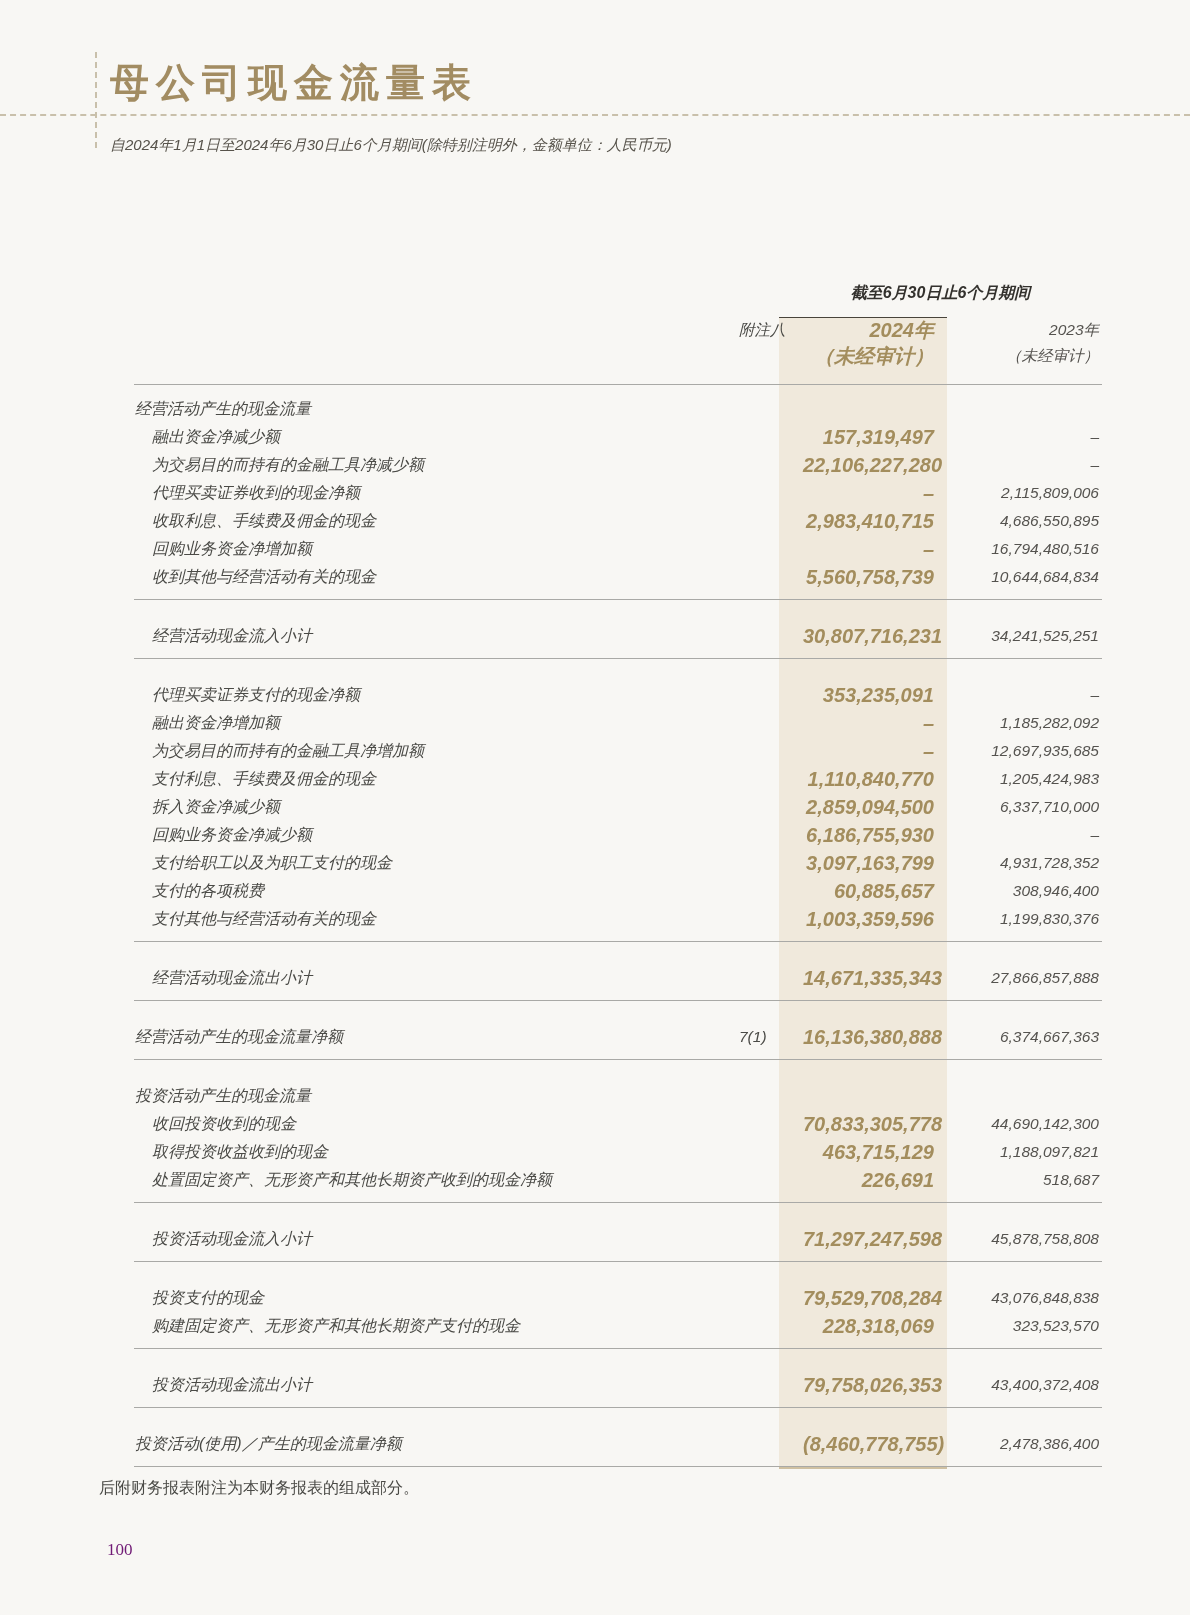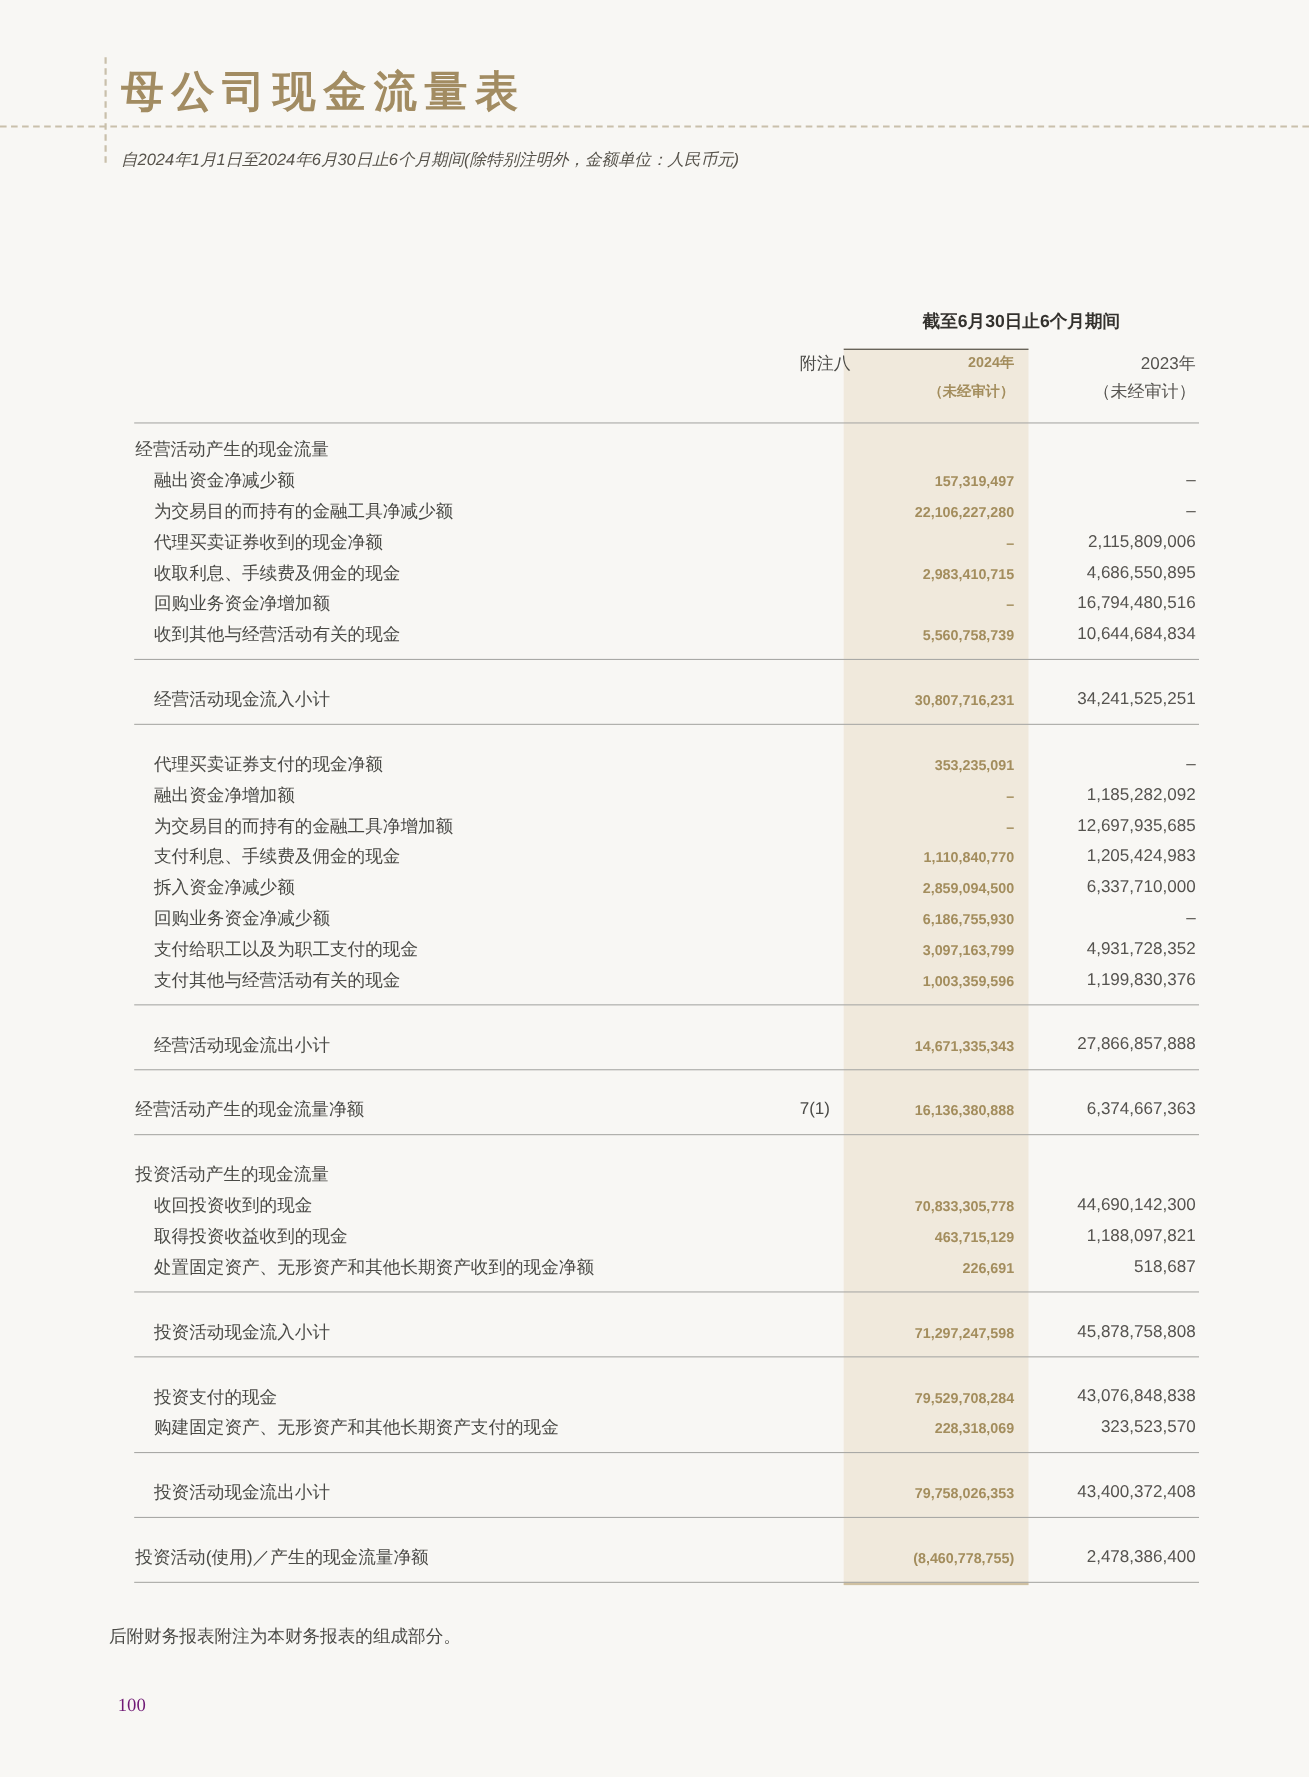--- a/index.html
+++ b/index.html
@@ -14,33 +14,33 @@
     border-left:2px dashed #c9c0ab;}
   .h-dash{position:absolute;left:0;top:114px;width:1190px;height:0;
     border-top:2px dashed #c9c0ab;}
   
   .doc-title{position:absolute;left:110px;top:56px;margin:0;
     font-family:"Liberation Serif","DejaVu Serif",serif;
     font-size:39px;font-weight:600;letter-spacing:7px;color:#a28c62;white-space:nowrap;}
   .doc-subtitle{position:absolute;left:110px;top:136px;font-style:italic;
     font-size:15px;color:#57534b;white-space:nowrap;}
   
-  .table-wrap{position:absolute;left:122px;top:283px;width:968px;}
+  .table-wrap{position:absolute;left:134px;top:283px;width:968px;font-style:italic;}
   .band{position:absolute;left:645px;top:34px;bottom:-2px;width:168px;
     background:#f0e9dc;border-top:1.5px solid #48443b;border-bottom:3px solid #cfc0a1;z-index:0;}
   .trow{position:relative;z-index:1;display:grid;
     grid-template-columns:1fr 80px 168px 155px;align-items:center;}
   .span-head{height:34px;align-items:start;}
   .span-label{grid-column:3 / span 2;text-align:center;font-weight:bold;
     font-size:16px;color:#33312d;line-height:20px;}
   .years-row,.unaud-row{height:26px;font-size:16px;}
   .gap15{height:15px;}
   .cell{white-space:nowrap;}
   .c-note{text-align:right;padding-right:30px;font-size:15.5px;color:#4a4a46;margin-left:40px;}
-  .c-24{text-align:right;padding-right:13px;font-weight:bold;color:#a38d5d;font-size:13px;padding-left:24px;}
+  .c-24{text-align:right;padding-right:13px;font-weight:bold;color:#a38d5d;font-size:20px;padding-left:24px;}
   .c-23{text-align:right;padding-right:3px;color:#55534f;font-size:15.5px;}
   .year-24{font-weight:bold;color:#a38d5d;}
   .year-23{color:#55534f;font-weight:normal;margin-left:44px;}
   .r-rule{position:relative;z-index:1;border-top:1px solid #a9a9a6;height:0;
     margin-top:8px;margin-bottom:22px;}
   .r-rule:first-child{margin-top:0;margin-bottom:10px;}
   .r-rule:last-child{margin-bottom:0;}
   .row-section .c-label,.row-net .c-label{padding-left:1px;}
   .row-item .c-label,.row-subtotal .c-label{padding-left:18px;}
   .row-section,.row-item,.row-subtotal,.row-net{height:28px;font-size:16px;}
@@ -170,20 +170,26 @@
         <div class="cell c-24">6,186,755,930</div>
         <div class="cell c-23">–</div>
       </div>
       <div class="trow row-item">
         <div class="cell c-label">支付给职工以及为职工支付的现金</div>
         <div class="cell c-note"></div>
         <div class="cell c-24">3,097,163,799</div>
         <div class="cell c-23">4,931,728,352</div>
       </div>
       <div class="trow row-item">
+        <div class="cell c-label">支付的各项税费</div>
+        <div class="cell c-note"></div>
+        <div class="cell c-24">60,885,657</div>
+        <div class="cell c-23">308,946,400</div>
+      </div>
+      <div class="trow row-item">
         <div class="cell c-label">支付其他与经营活动有关的现金</div>
         <div class="cell c-note"></div>
         <div class="cell c-24">1,003,359,596</div>
         <div class="cell c-23">1,199,830,376</div>
       </div>
       <div class="r-rule"></div>
       <div class="trow row-subtotal">
         <div class="cell c-label">经营活动现金流出小计</div>
         <div class="cell c-note"></div>
         <div class="cell c-24">14,671,335,343</div>

